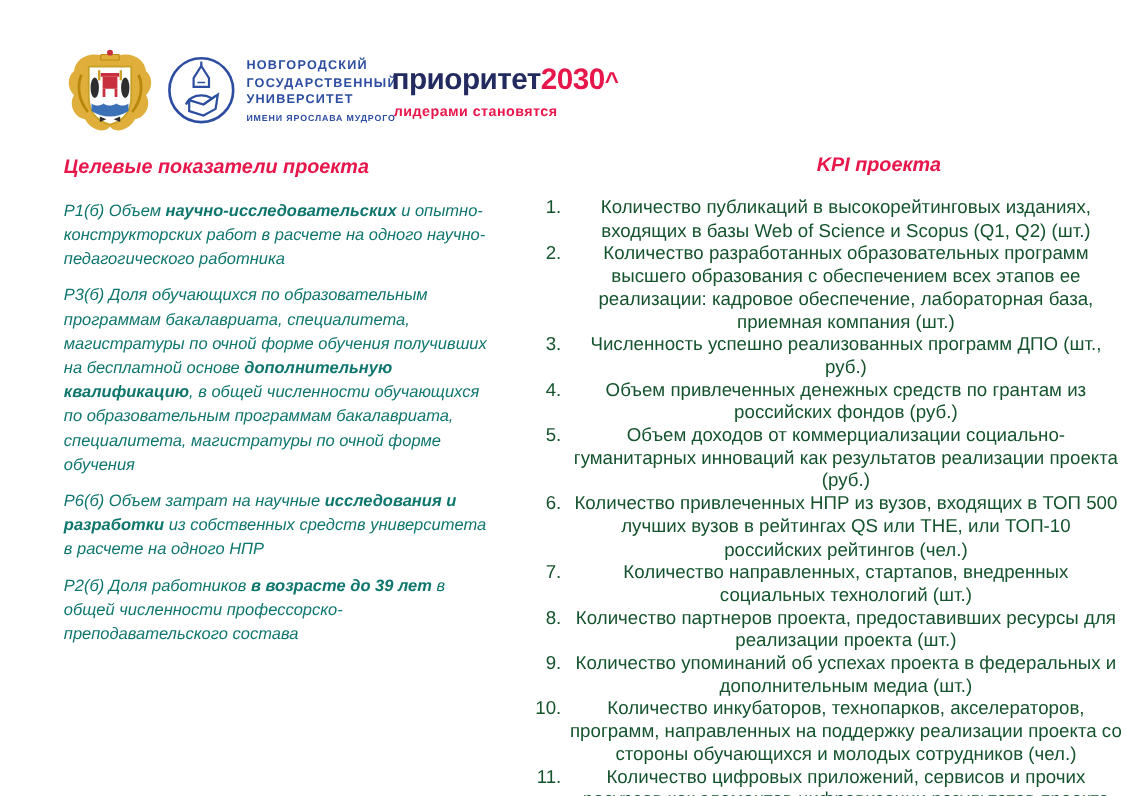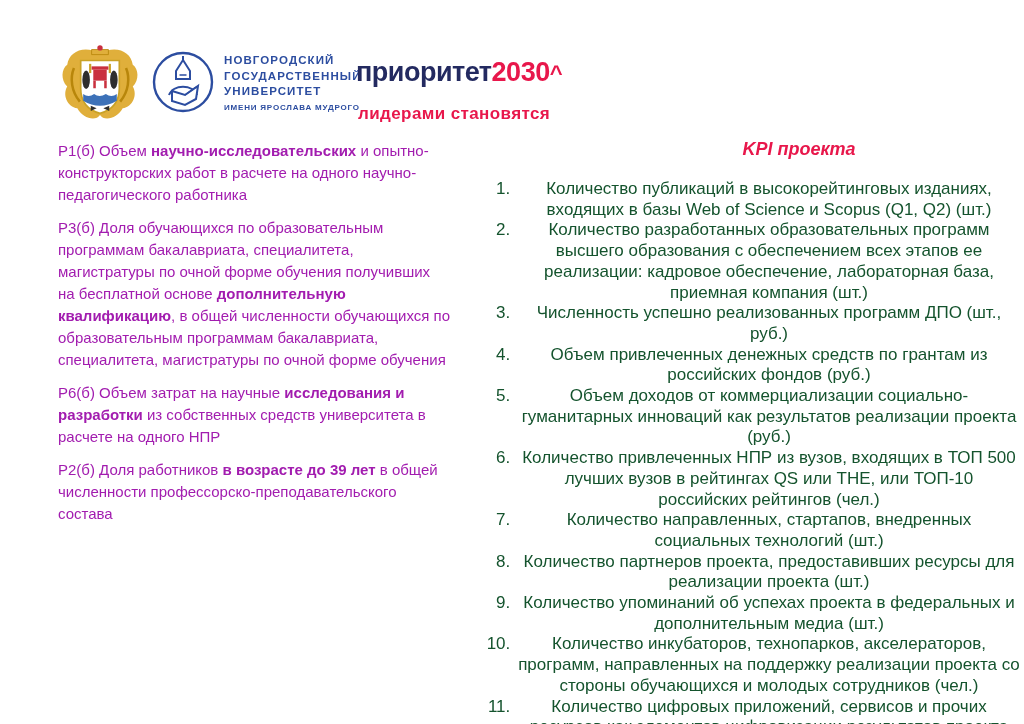--- a/index.html
+++ b/index.html
@@ -18,27 +18,27 @@
   .emblem { position: absolute; left: 151px; top: 50px; }
   .novsu-text { position: absolute; left: 224px; top: 53px; color: #2C4DA0; }
   .novsu-line { font-weight: bold; font-size: 11.5px; letter-spacing: 1.1px; line-height: 15.5px; }
   .novsu-sub { font-weight: bold; font-size: 8px; letter-spacing: 0.8px; margin-top: 3px; }
 
   .priority { position: absolute; left: 356px; top: 58px; }
   .priority-main { font-weight: bold; font-size: 27px; letter-spacing: -0.5px; line-height: 28px; }
   .priority-word { color: #232A60; }
   .priority-year { color: #E8174B; }
   .priority-caret { color: #E8174B; font-size: 22px; }
-  .priority-tagline { color: #E8174B; font-weight: bold; font-size: 17px; letter-spacing: 0.4px; margin-top: 16px; margin-left: 2px; }
+  .priority-tagline { color: #E8174B; font-weight: bold; font-size: 13px; letter-spacing: 0.4px; margin-top: 5px; margin-left: 2px; }
 
   
   .left-col { position: absolute; left: 58px; top: 140px; width: 392px; }
   .col-title { color: #E8174B; font-style: italic; font-weight: bold; font-size: 18px; line-height: 22px; margin: 0; }
   .left-col .col-title { margin-bottom: 19px; }
-  .para { color: #a21caf; font-size: 15px; line-height: 22px; margin: 0 0 11px 0; }
+  .para { color: #0f766e; font-size: 15px; line-height: 22px; margin: 0 0 11px 0; font-style: italic; }
   .para b { font-weight: bold; }
 
   
   .right-col { position: absolute; left: 485px; top: 138px; width: 535px; text-align: center; }
   .right-col .col-title { margin-left: 93px; }
   .kpi-list { margin: 19px 0 0 0; padding: 0 0 0 30px; color: #14532d; font-size: 17px; line-height: 20.7px; }
   .kpi-list li { padding-left: 3px; }
 </style>
 </head>
 <body>
@@ -86,20 +86,21 @@
   </div>
 
   <div class="priority">
     <div class="priority-main">
       <span class="priority-word">приоритет</span><span class="priority-year">2030</span><span class="priority-caret">^</span>
     </div>
     <div class="priority-tagline">лидерами становятся</div>
   </div>
 
   <section class="left-col">
+    <h2 class="col-title">Целевые показатели проекта</h2>
     <p class="para"><span>Р1(б) Объем </span><b>научно-исследовательских</b><span> и опытно-конструкторских работ в расчете на одного научно-педагогического работника</span></p>
     <p class="para"><span>Р3(б) Доля обучающихся по образовательным программам бакалавриата, специалитета, магистратуры по очной форме обучения получивших на бесплатной основе </span><b>дополнительную квалификацию</b><span>, в общей численности обучающихся по образовательным программам бакалавриата, специалитета, магистратуры по очной форме обучения</span></p>
     <p class="para"><span>Р6(б) Объем затрат на научные </span><b>исследования и разработки</b><span> из собственных средств университета в расчете на одного НПР</span></p>
     <p class="para"><span>Р2(б) Доля работников </span><b>в возрасте до 39 лет</b><span> в общей численности профессорско-преподавательского состава</span></p>
   </section>
 
   <section class="right-col">
     <h2 class="col-title">KPI проекта</h2>
     <ol class="kpi-list">
         <li>Количество публикаций в высокорейтинговых изданиях, входящих в базы Web of Science и Scopus (Q1, Q2) (шт.)</li>

